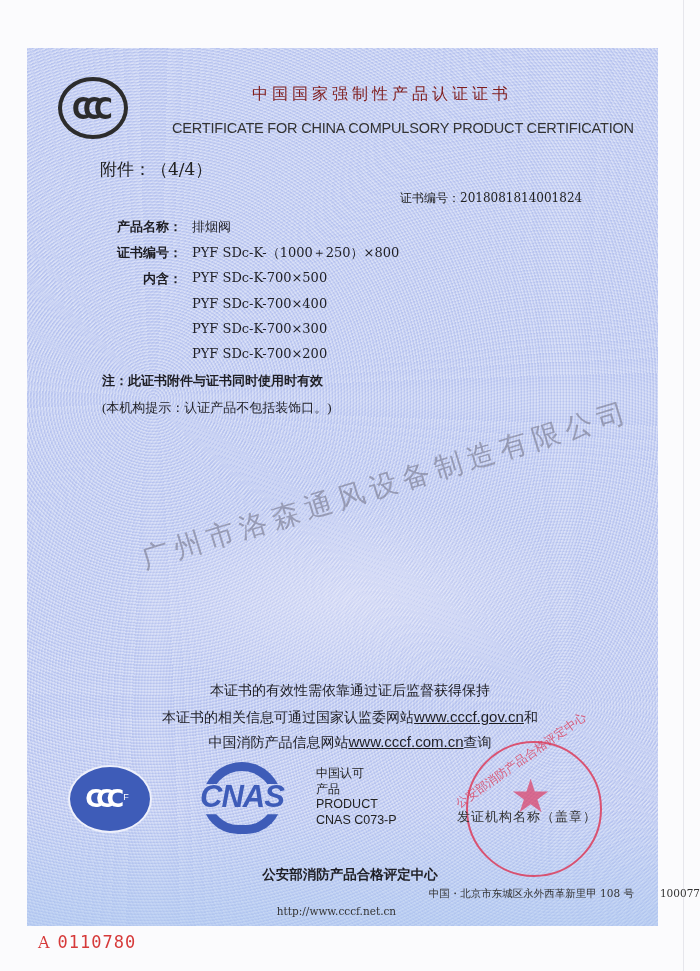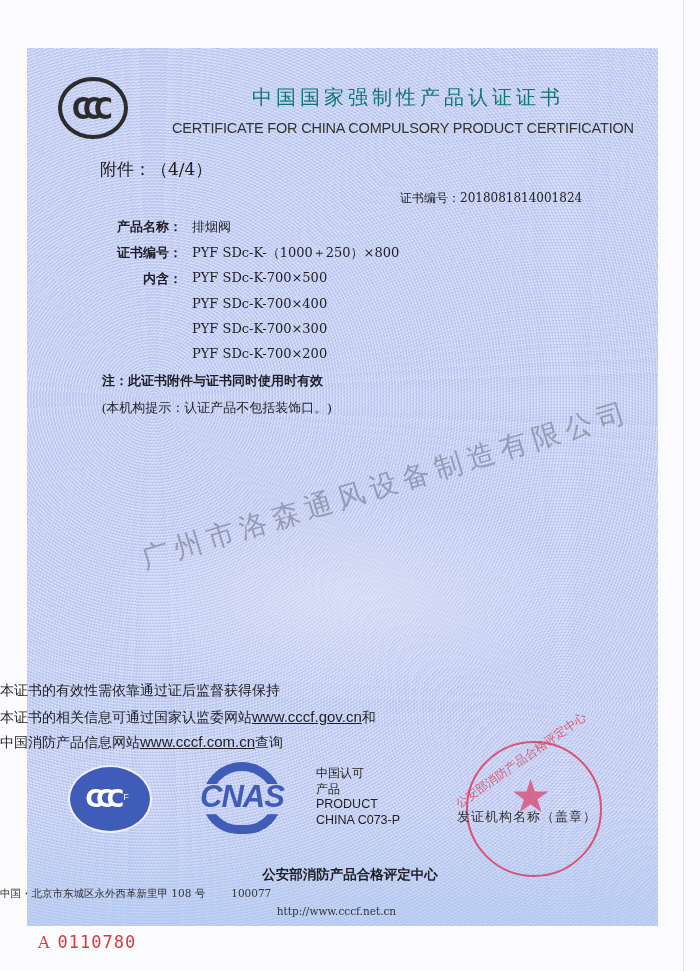--- a/index.html
+++ b/index.html
@@ -34,21 +34,21 @@
       border: 4px solid #2c2c2c; border-radius: 50%; box-sizing: border-box;
       display: flex; align-items: center; justify-content: center;
     }
     .ccc-logo span {
       font-family: "DejaVu Sans", sans-serif; font-weight: bold; font-size: 30px;
       letter-spacing: -9px; color: #2c2c2c; transform: scaleX(0.85); margin-left: -8px;
     }
 
     .title-cn {
       position: absolute; left: 252px; top: 84px; font-family: "DejaVu Sans", sans-serif;
-      font-size: 20px; letter-spacing: 4px; color: #0f766e;
+      font-size: 16px; letter-spacing: 4px; color: #7f1d1d;
     }
     .title-en {
       position: absolute; left: 172px; top: 120px; font-family: Liberation Sans, sans-serif;
       font-size: 14.5px; color: #333; letter-spacing: -0.2px;
     }
     .attachment {
       position: absolute; left: 100px; top: 158px; font-family: "DejaVu Serif", serif; font-size: 17px; color: #222;
     }
     .cert-no {
       position: absolute; left: 400px; top: 190px; font-size: 12px; color: #222;
@@ -62,21 +62,21 @@
     }
     .tip {
       position: absolute; left: 102px; top: 399px; font-family: Liberation Serif, serif; font-size: 13px; color: #1e1e24;
     }
     .watermark {
       position: absolute; left: 148px; top: 540px; font-family: "DejaVu Serif", serif; font-size: 28px;
       color: rgba(110,110,130,0.55); letter-spacing: 6px; transform: rotate(-17deg); transform-origin: left bottom; white-space: nowrap;
     }
 
     .validity {
-      position: absolute; left: 0; width: 700px; text-align: left; font-family: "DejaVu Sans", sans-serif; font-size: 14px; color: #1e1e24;
+      position: absolute; left: 0; width: 700px; text-align: center; font-family: "DejaVu Sans", sans-serif; font-size: 14px; color: #1e1e24;
     }
     .validity .link { text-decoration: underline; color: #1e1e24; font-family: "Liberation Sans", sans-serif; font-size: 15px; }
 
     .cccf-logo {
       position: absolute; left: 68px; top: 765px; width: 84px; height: 68px; border-radius: 50%;
       background: #3e5cb8; border: 2px solid #eef0fb; box-sizing: border-box;
       display: flex; align-items: center; justify-content: center;
     }
     .cccf-logo .ccc { font-family: "DejaVu Sans", sans-serif; font-weight: bold; font-size: 24px; color: #fff; letter-spacing: -7px; margin-left: -6px; }
     .cccf-logo .f { font-family: "Liberation Sans", sans-serif; font-size: 9px; color: #fff; margin-left: 6px; margin-top: -4px; }
@@ -112,21 +112,21 @@
     .seal .ring-text {
       position: absolute; left: 8px; top: 10px; font-family: "DejaVu Serif", serif; font-size: 12px; color: rgba(220,60,90,0.8);
       transform: rotate(-35deg); transform-origin: 60px 60px; white-space: nowrap;
     }
     .issuer { position: absolute; left: 457px; top: 808px; font-family: "DejaVu Serif", serif; font-size: 13px; color: #333; letter-spacing: 1px; }
 
     .center-name {
       position: absolute; left: 0; width: 700px; top: 866px; text-align: center;
       font-family: "DejaVu Serif", serif; font-weight: bold; font-size: 13.5px; color: #1e1e24;
     }
-    .address { position: absolute; left: 0; width: 700px; top: 887px; text-align: left; font-family: "DejaVu Serif", serif; font-size: 10.5px; color: #333; }
+    .address { position: absolute; left: 0; width: 700px; top: 887px; text-align: right; font-family: "DejaVu Serif", serif; font-size: 10.5px; color: #333; }
     .address .zip { margin-left: 26px; }
     .website { position: absolute; left: 0; width: 673px; top: 905px; text-align: center; font-family: "DejaVu Serif", serif; font-size: 10.5px; color: #333; }
 
     .serial { position: absolute; left: 38px; top: 932px; color: #d63a3a; }
     .serial .prefix { font-family: "DejaVu Serif", serif; font-size: 16px; margin-right: 8px; }
     .serial .num { font-family: "DejaVu Sans Mono", monospace; font-size: 17px; letter-spacing: 1px; }
   </style>
 </head>
 <body>
 
@@ -193,21 +193,21 @@
 <div class="cnas-logo">
   <div class="arc-top"></div>
   <div class="arc-bot"></div>
   <div class="text">CNAS</div>
 </div>
 
 <div class="cnas-info">
   <div class="cn">中国认可</div>
   <div class="cn">产品</div>
   <div class="en">PRODUCT</div>
-  <div class="en">CHINA C073-P</div>
+  <div class="en">CNAS C073-P</div>
 </div>
 
 <div class="seal">
   <div class="ring-text">公安部消防产品合格评定中心</div>
   <div class="star">★</div>
 </div>
 <div class="issuer">发证机构名称（盖章）</div>
 
 <div class="center-name">公安部消防产品合格评定中心</div>
 <div class="address">

